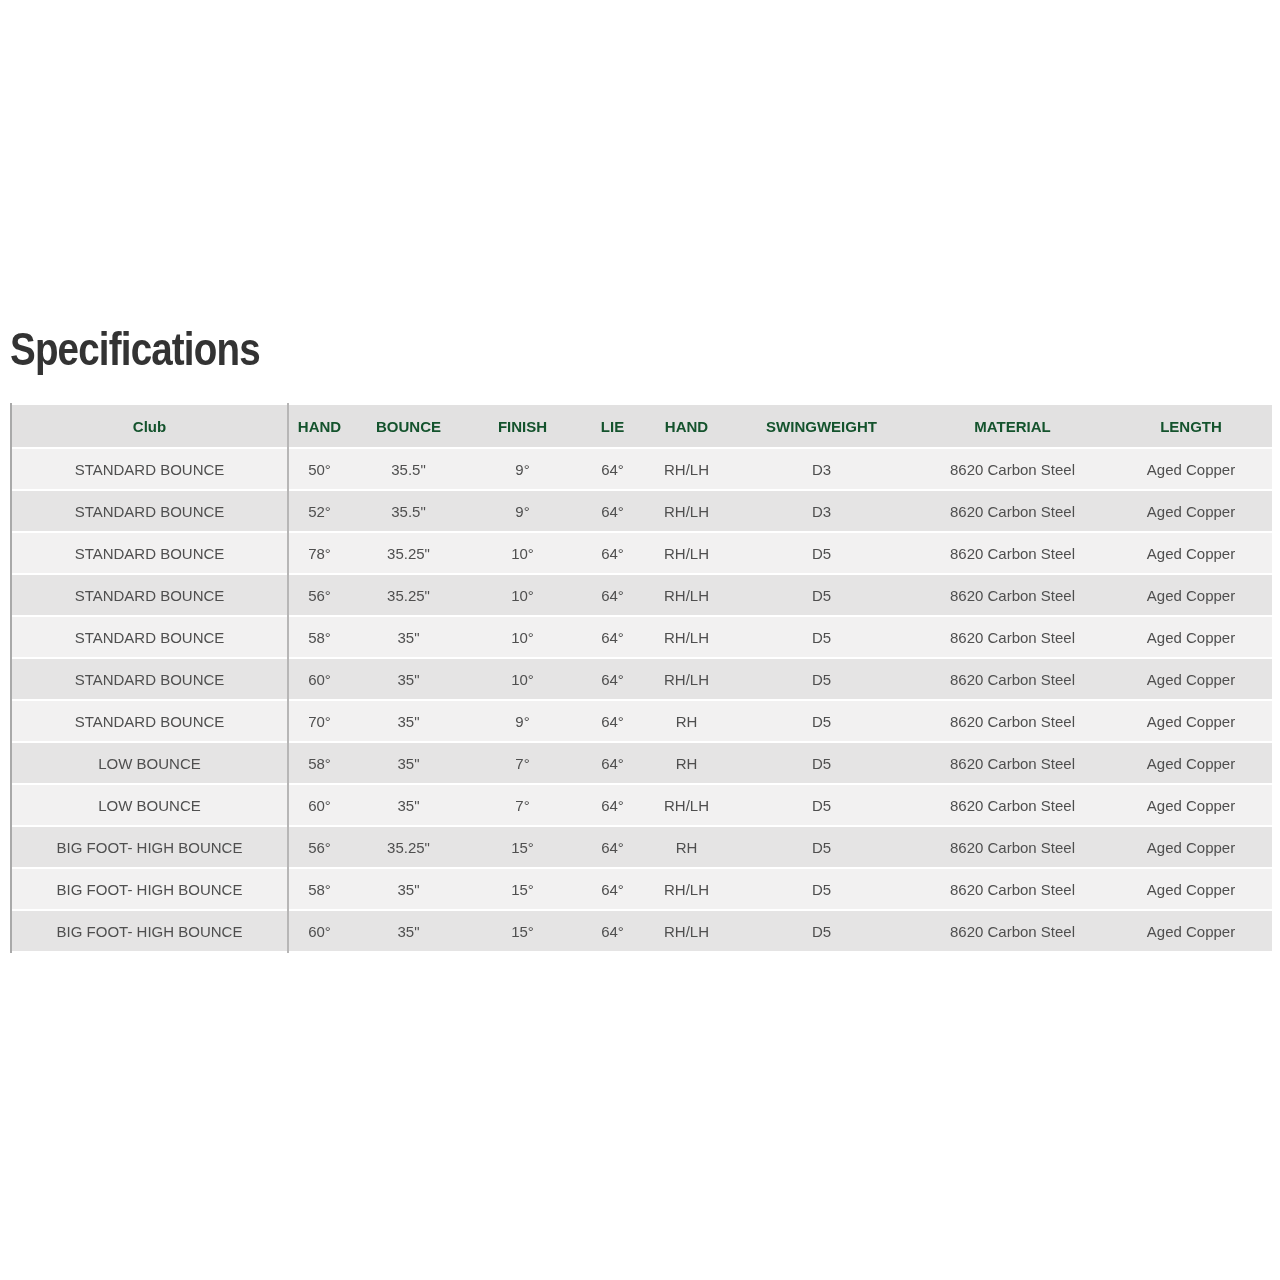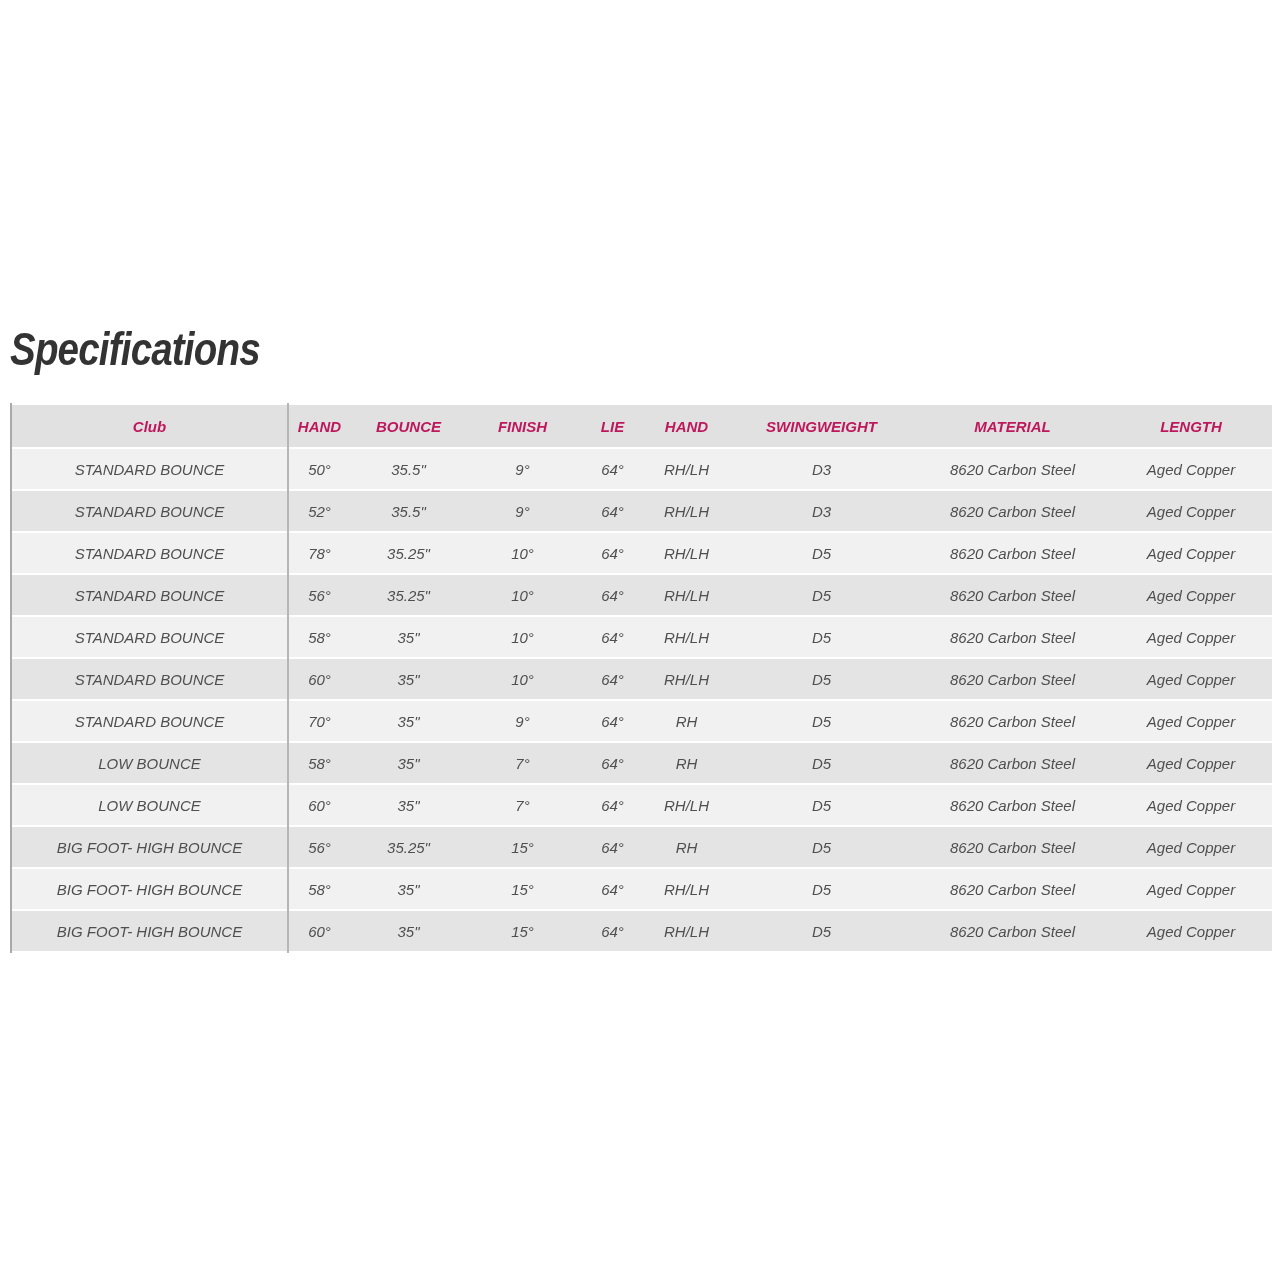--- a/index.html
+++ b/index.html
@@ -6,21 +6,20 @@
   html, body { margin: 0; padding: 0; background: #ffffff; }
   body {
     width: 1280px; height: 1280px;
     font-family: "Liberation Sans", sans-serif;
   }
   .page {
     position: relative;
     width: 1280px; height: 1280px;
     background: #ffffff;
     overflow: hidden;
-    font-style: italic;
   }
   .title {
     position: absolute;
     left: 10px; top: 324px;
     margin: 0;
     font-size: 47px;
     font-weight: 700;
     color: #333333;
     letter-spacing: -1px;
     white-space: nowrap;
@@ -38,21 +37,21 @@
     border-collapse: separate;
     border-spacing: 0 2px;
     width: 1260px;
     table-layout: fixed;
   }
   table.specs th {
     height: 42px;
     background: #e2e1e1;
     font-size: 15px;
     font-weight: 700;
-    color: #be185d;
+    color: #14532d;
     text-align: center;
     padding: 0 4px;
     white-space: nowrap;
     overflow: hidden;
   }
   table.specs td {
     height: 40px;
     font-size: 15px;
     font-weight: 400;
     color: #4f4f4f;

